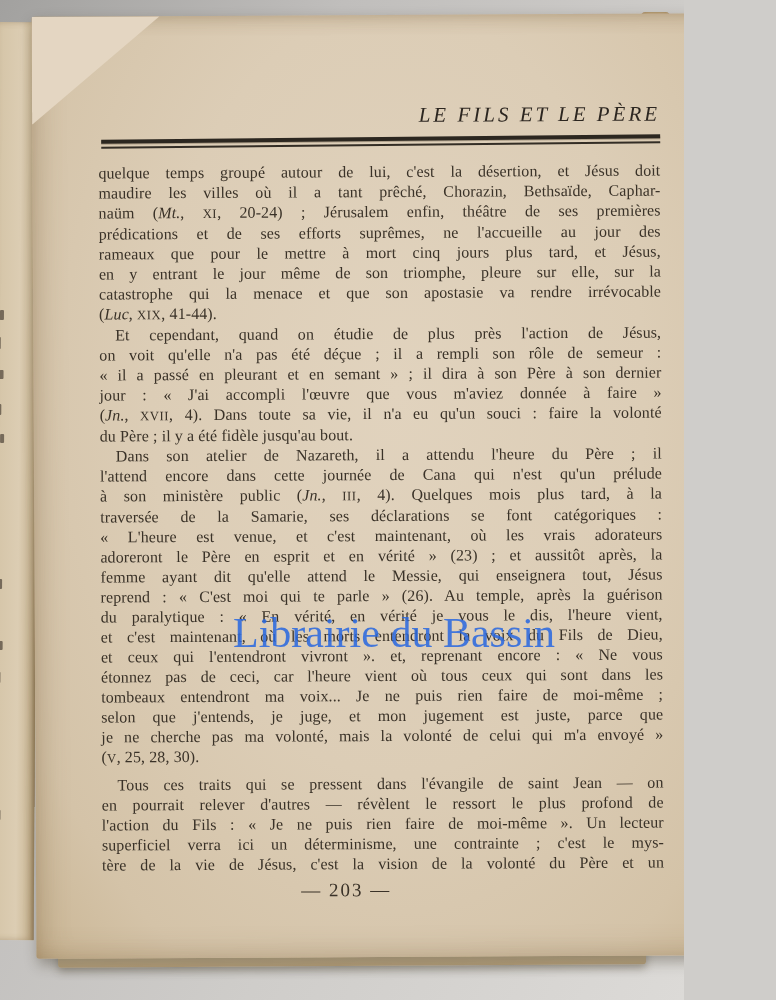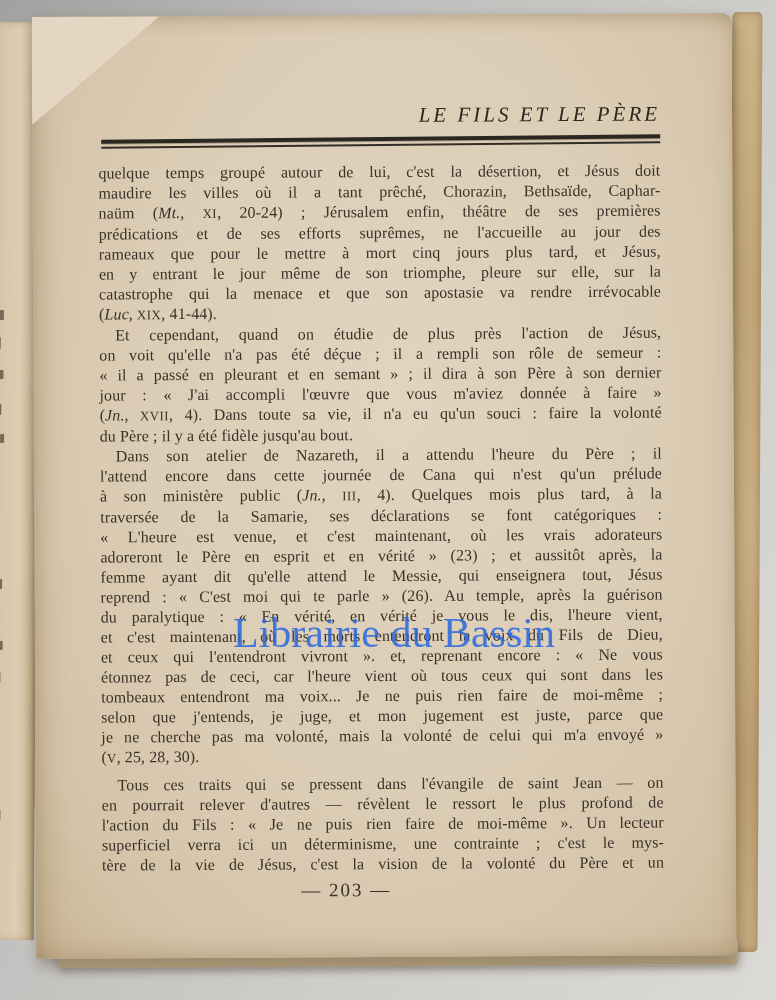--- a/index.html
+++ b/index.html
@@ -1,17 +1,17 @@
 <!DOCTYPE html>
 <html><head>
 <meta charset="utf-8">
 <style>
   html,body{margin:0;padding:0;background:#cfcdca;}
   .photo{
-    position:relative;width:776px;height:1000px;overflow:hidden;
+    position:relative;width:684px;height:1000px;overflow:hidden;
     background:linear-gradient(115deg,#a2a19f 0%,#c0bebc 30%,#cecc c9 60%,#dbd9d6 100%);
     background:linear-gradient(115deg,#a2a19f 0%,#c0bebc 30%,#cfcdca 62%,#dcdad7 100%);
     font-family:"Liberation Serif","DejaVu Serif",serif;
   }
   
   .fore-edge{
     position:absolute;top:12px;right:16px;width:30px;height:940px;border-radius:5px;
     background:linear-gradient(180deg,#cdb388 0%,#c2a678 30%,#cbb084 55%,#bda070 80%,#c9ae82 100%);
     box-shadow:inset 0 0 8px rgba(90,65,30,.45);
     transform:rotate(.3deg);

